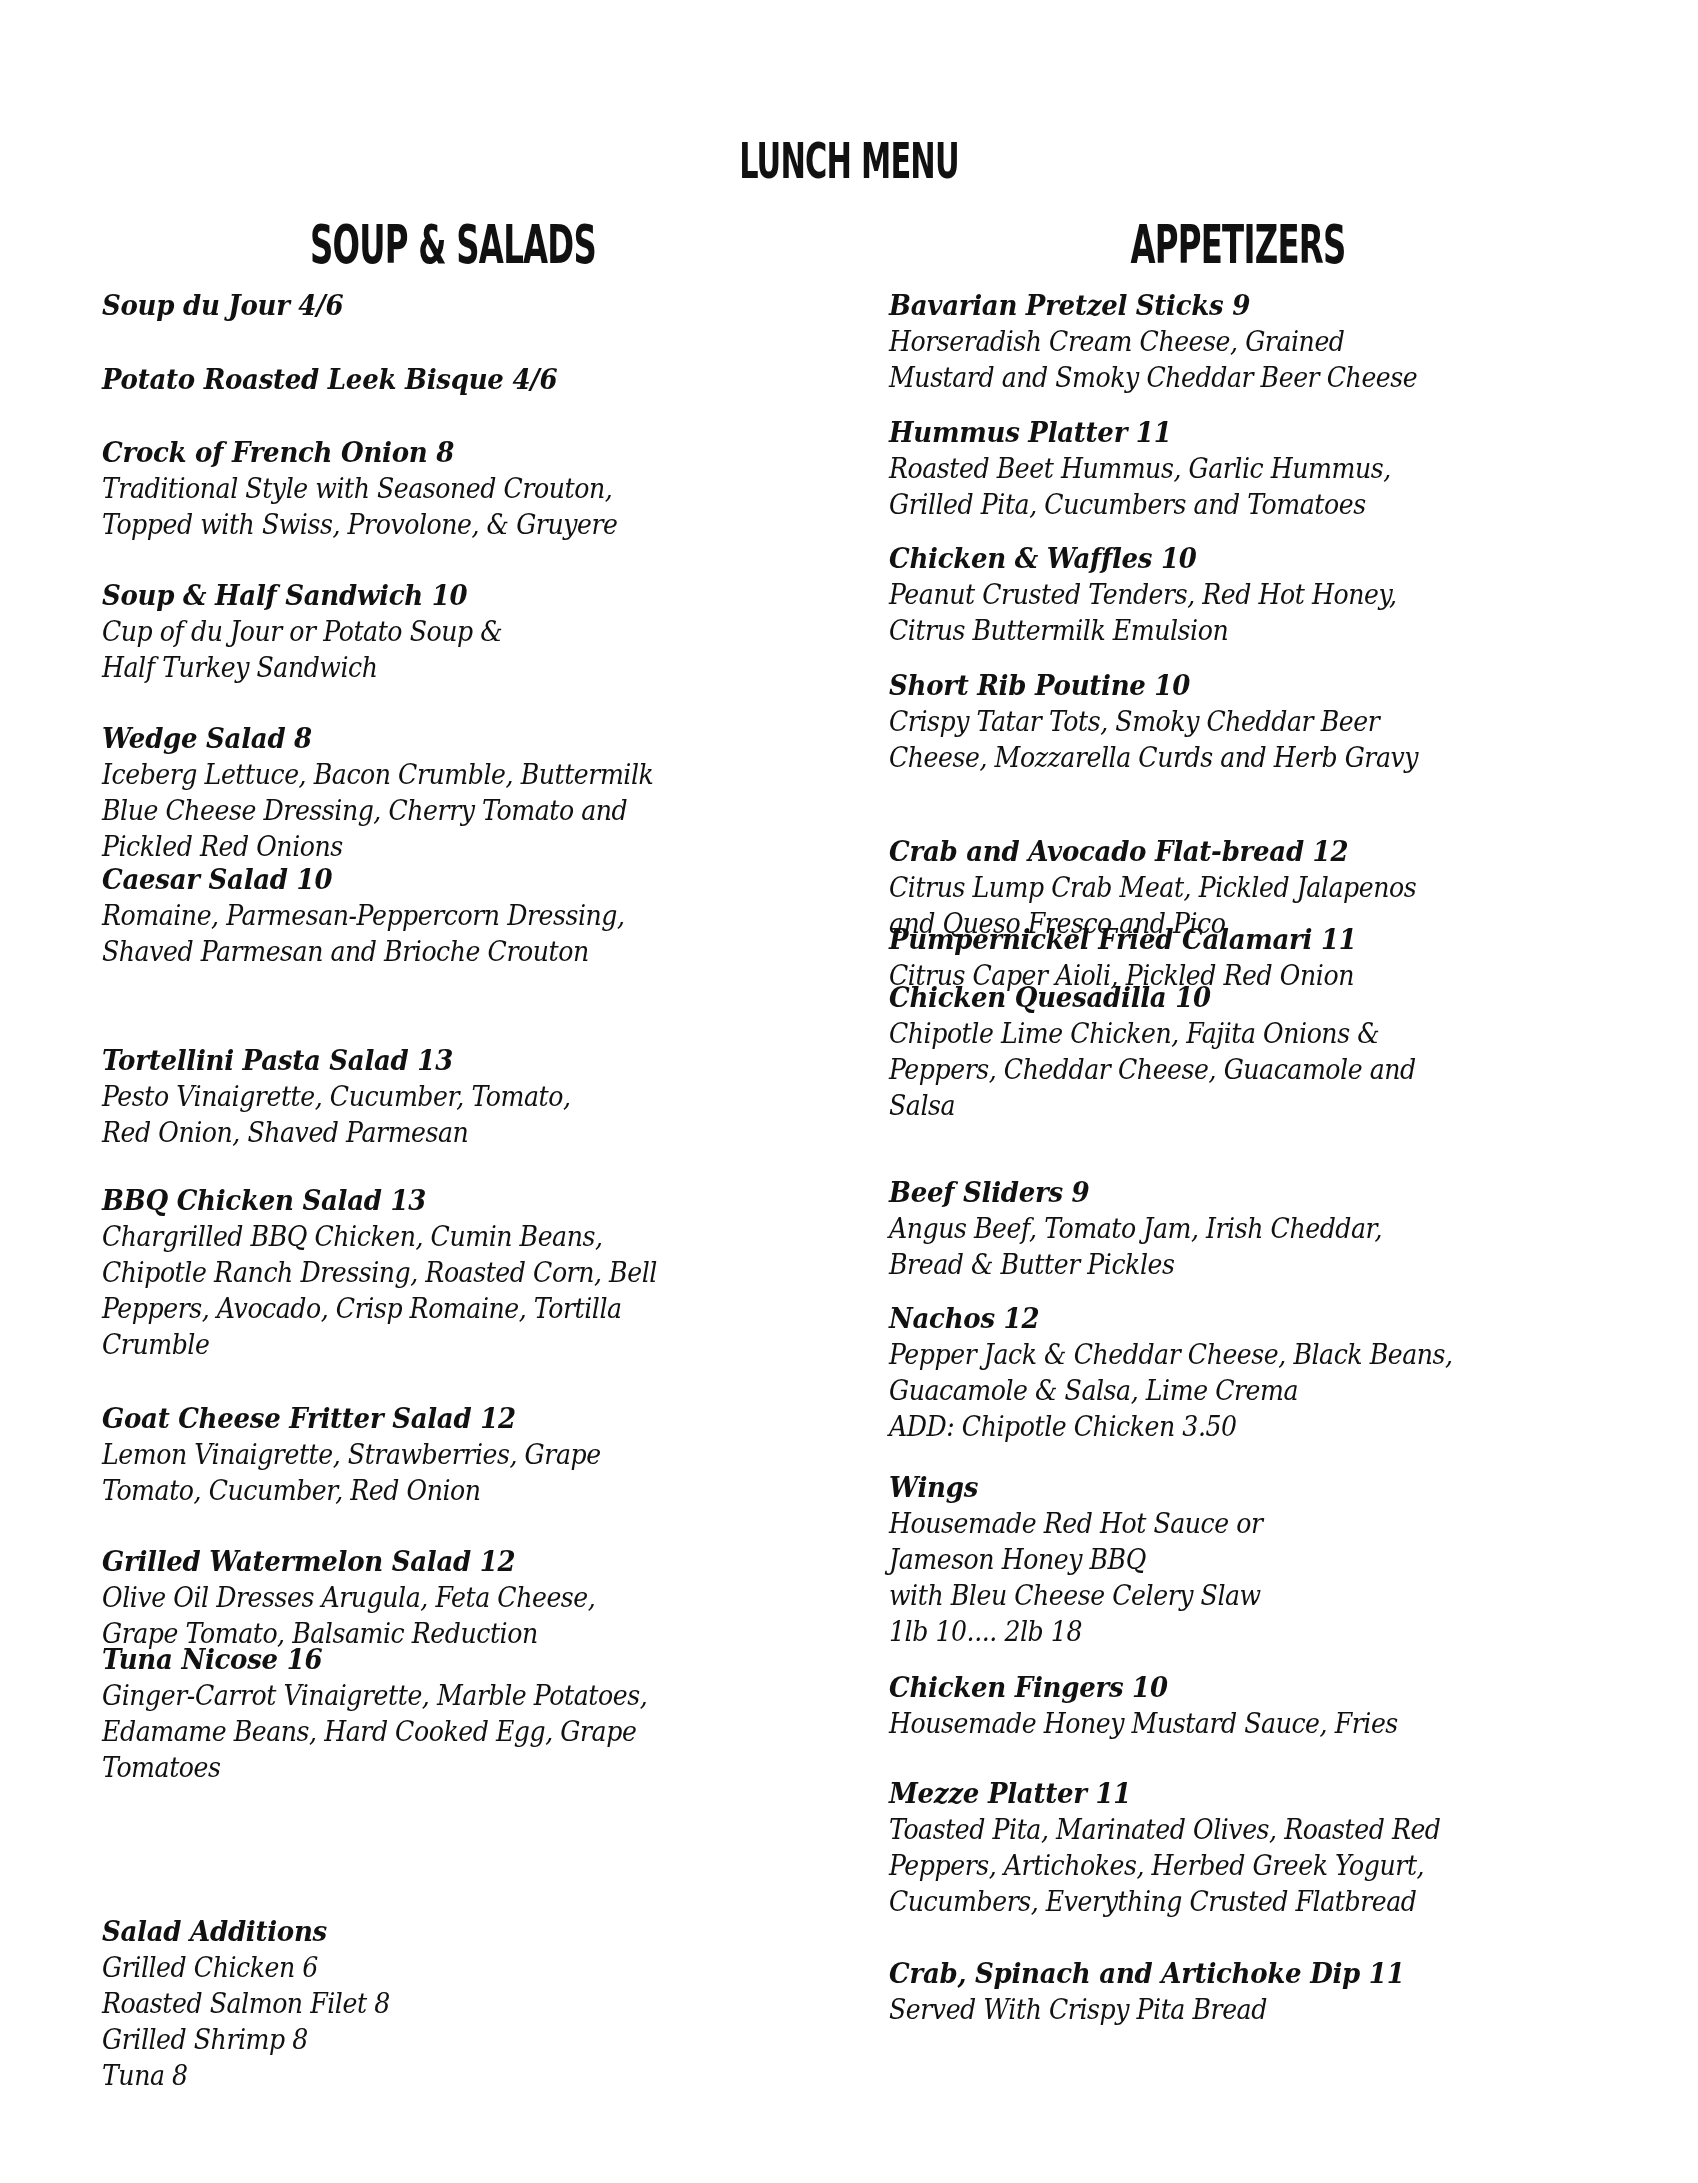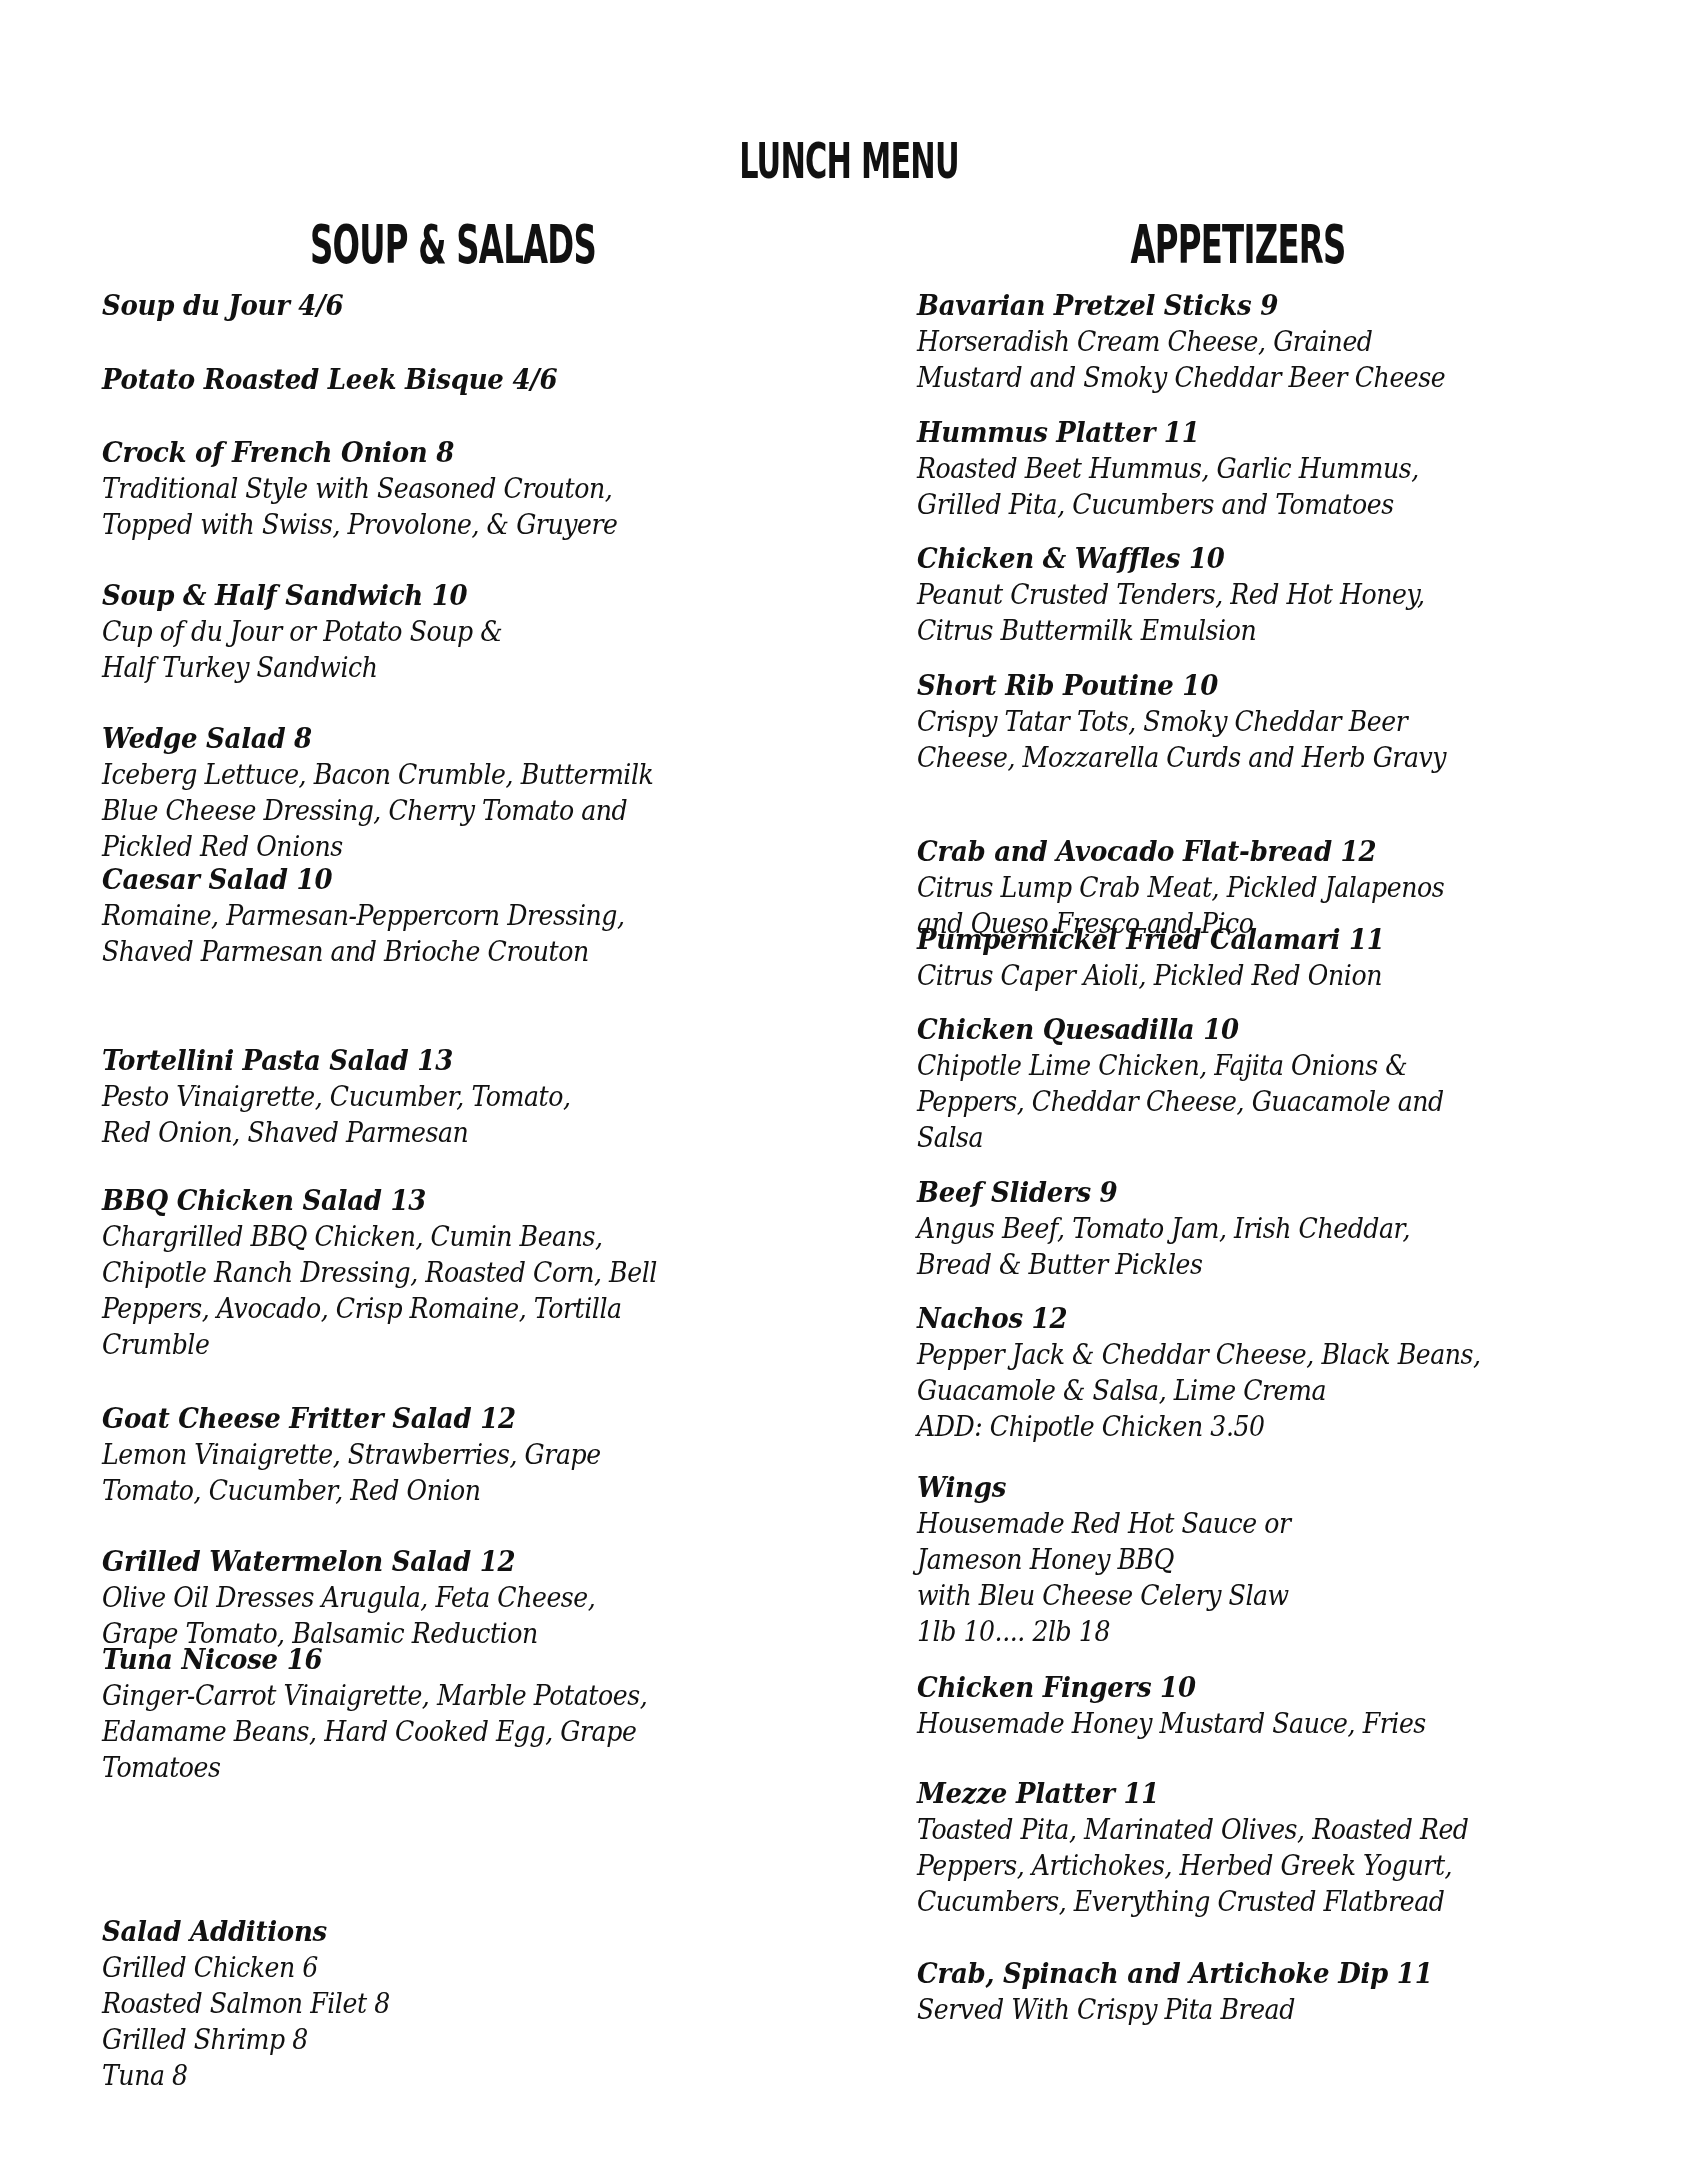--- a/index.html
+++ b/index.html
@@ -9,21 +9,21 @@
     font-family: "DejaVu Sans", sans-serif; font-weight: bold;
     text-transform: uppercase; color: #111;
     transform-origin: center top;
   }
   .main-title { top: 133px; font-size: 49px; letter-spacing: -1.3px; transform: scaleX(0.62); }
   .section-title { top: 213px; font-size: 54px; letter-spacing: -1.3px; transform: scaleX(0.60); width: 776px; }
   .section-left { left: 65px; }
   .section-right { left: 850px; }
   .item { position: absolute; width: 776px; font-style: italic; }
   .col-left .item { left: 102px; }
-  .col-right .item { left: 889px; margin-left: 28px; }
+  .col-right .item { left: 889px; }
   .item-name {
     font-family: "DejaVu Serif", serif; font-weight: bold;
     font-size: 28px; line-height: 36px; white-space: nowrap;
     letter-spacing: -0.3px;
     transform: scaleX(0.93); transform-origin: left top;
   }
   .item-desc {
     font-family: "DejaVu Serif", serif; font-weight: normal;
     font-size: 28px; line-height: 36px; white-space: pre-line;
     letter-spacing: -0.5px;
@@ -126,21 +126,21 @@
   </div>
   <div class="item" style="top:834px">
     <div class="item-name">Crab and Avocado Flat-bread 12</div>
     <div class="item-desc">Citrus Lump Crab Meat, Pickled Jalapenos
 and Queso Fresco and Pico</div>
   </div>
   <div class="item" style="top:922px">
     <div class="item-name">Pumpernickel Fried Calamari 11</div>
     <div class="item-desc">Citrus Caper Aioli, Pickled Red Onion</div>
   </div>
-  <div class="item" style="top:1012px">
+  <div class="item" style="top:980px">
     <div class="item-name">Chicken Quesadilla 10</div>
     <div class="item-desc">Chipotle Lime Chicken, Fajita Onions &amp;
 Peppers, Cheddar Cheese, Guacamole and
 Salsa</div>
   </div>
   <div class="item" style="top:1175px">
     <div class="item-name">Beef Sliders 9</div>
     <div class="item-desc">Angus Beef, Tomato Jam, Irish Cheddar,
 Bread &amp; Butter Pickles</div>
   </div>

